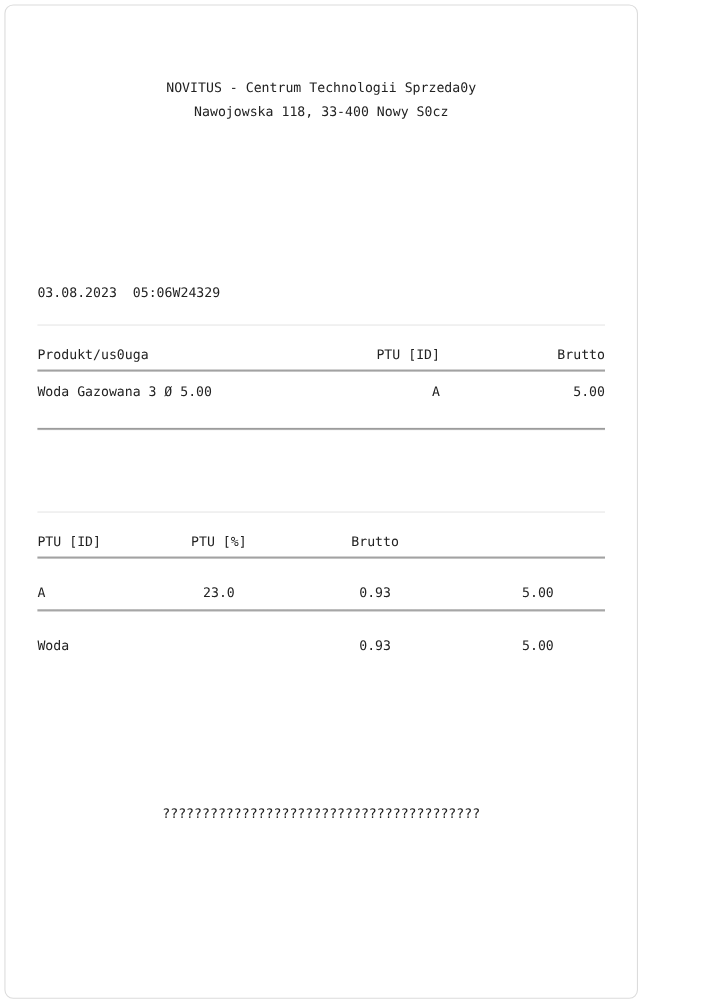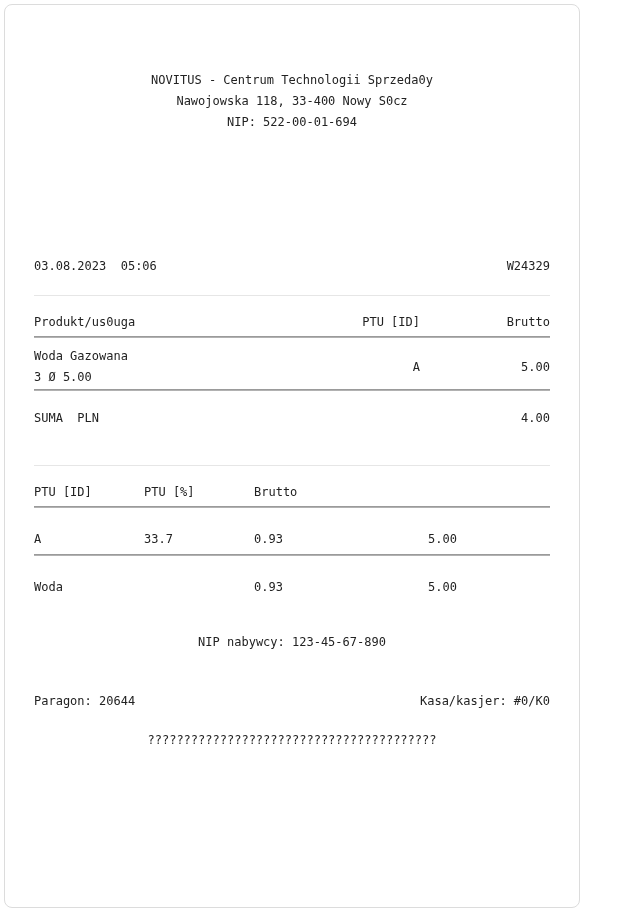--- a/index.html
+++ b/index.html
@@ -1,42 +1,41 @@
 <!DOCTYPE html>
 <html><head>
 <meta charset="utf-8">
 <style>
   html,body{margin:0;padding:0;background:#ffffff;}
   .page{position:relative;width:584px;height:912px;background:#ffffff;overflow:hidden;
         font-family:"DejaVu Sans Mono","Liberation Mono",monospace;font-size:12px;color:#222222;}
   .frame{position:absolute;inset:4px;border:1px solid #dcdcdc;border-radius:8px;pointer-events:none;}
   .row{position:absolute;left:34px;right:34px;white-space:pre;}
   .center{text-align:center;}
-  .between{display:flex;justify-content:space-between;}
+  .between{display:flex;}
   .rule-strong{position:absolute;left:34px;right:34px;height:2px;
                background:linear-gradient(#8f8f8f,#bdbdbd);}
   .rule-faint{position:absolute;left:34px;right:34px;height:1px;background:#e6e6e6;}
-  .items-grid{display:grid;grid-template-columns:1fr 150px 130px;}
+  .items-grid{display:grid;grid-template-columns:1fr 150px 130px;gap:20px;}
   .items-grid .c2{text-align:right;}
   .items-grid .c3{text-align:right;}
-  .item-name-block{display:flex;flex-direction:column;gap:7px;}
+  .item-name-block{display:flex;flex-direction:row;gap:7px;}
   .vcenter{align-self:center;}
   .tax-grid{display:grid;grid-template-columns:110px 110px 174px 1fr;}
-  .tax-grid .r{text-align:left;}
+  .tax-grid .r{text-align:center;}
   .cell{white-space:pre;}
 </style>
 </head>
 <body>
 
 <div class="page">
   <div class="frame"></div>
 
   <div class="row center" style="top:73px">NOVITUS - Centrum Technologii Sprzeda0y</div>
   <div class="row center" style="top:94px">Nawojowska 118, 33-400 Nowy S0cz</div>
-  <div class="row center" style="top:115px">NIP: 522-00-01-694</div>
 
 
   <div class="row between" style="top:259px">
     <span class="cell">03.08.2023  05:06</span>
     <span class="cell">W24329</span>
   </div>
 
   <div class="rule-faint" style="top:295px"></div>
   <div class="row items-grid" style="top:315px">
     <span class="cell">Produkt/us0uga</span>
@@ -48,50 +47,41 @@
   <div class="row items-grid" style="top:349px">
     <span class="item-name-block">
       <span class="cell">Woda Gazowana</span>
       <span class="cell">3 Ø 5.00</span>
     </span>
     <span class="cell c2 vcenter">A</span>
     <span class="cell c3 vcenter">5.00</span>
   </div>
   <div class="rule-strong" style="top:389px"></div>
 
-  <div class="row between" style="top:411px">
-    <span class="cell">SUMA  PLN</span>
-    <span class="cell">4.00</span>
-  </div>
 
   <div class="rule-faint" style="top:465px"></div>
   <div class="row tax-grid" style="top:485px">
     <span class="cell">PTU [ID]</span>
     <span class="cell r">PTU [%]</span>
     <span class="cell r">Brutto</span>
   </div>
   <div class="rule-strong" style="top:506px"></div>
 
   <div class="row tax-grid" style="top:532px">
     <span class="cell">A</span>
-    <span class="cell r">33.7</span>
+    <span class="cell r">23.0</span>
     <span class="cell r">0.93</span>
     <span class="cell r">5.00</span>
   </div>
   <div class="rule-strong" style="top:554px"></div>
 
   <div class="row tax-grid" style="top:580px">
     <span class="cell">Woda</span>
     <span class="cell r"></span>
     <span class="cell r">0.93</span>
     <span class="cell r">5.00</span>
   </div>
 
-  <div class="row center" style="top:635px">NIP nabywcy: 123-45-67-890</div>
 
-  <div class="row between" style="top:694px">
-    <span class="cell">Paragon: 20644</span>
-    <span class="cell">Kasa/kasjer: #0/K0</span>
-  </div>
 
   <div class="row center" style="top:733px">????????????????????????????????????????</div>
 
 </div>
 
 </body></html>

